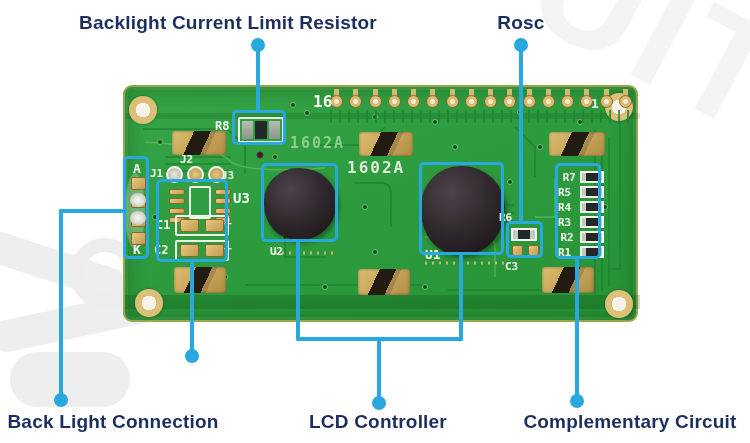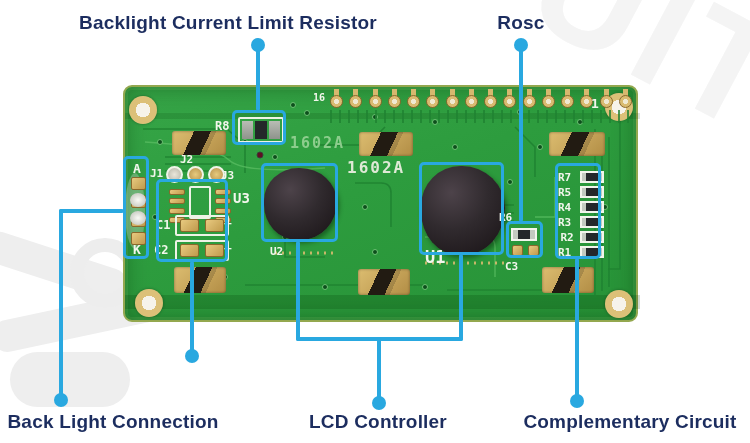--- a/index.html
+++ b/index.html
@@ -147,21 +147,21 @@
         <span class="pin"></span>
         <span class="pin"></span>
         <span class="pin"></span>
         <span class="pin"></span>
         <span class="pin"></span>
         <span class="pin"></span>
         <span class="pin"></span>
         <span class="pin"></span>
       </div>
     <div class="buslines" style="left:205px;top:23px;width:302px;height:13px;"></div>
-    <div class="silk" style="left:188px;top:5px;font-size:10px;">16</div>
+    <div class="silk" style="left:188px;top:5px;font-size:16px;">16</div>
     <div class="silk" style="left:466px;top:9px;font-size:13px;">1</div>
 
     <div class="etched" style="left:165px;top:47px;font-size:15px;">1602A</div>
     <div class="silk" style="left:222px;top:71px;font-size:16px;letter-spacing:2px;color:#dfe9d6;">1602A</div>
 
     <div class="jump" style="left:47px;top:44px;width:54px;height:24px;"></div>
     <div class="jump" style="left:234px;top:45px;width:54px;height:24px;"></div>
     <div class="jump" style="left:424px;top:45px;width:56px;height:24px;"></div>
     <div class="jump" style="left:49px;top:180px;width:52px;height:26px;"></div>
     <div class="jump" style="left:233px;top:182px;width:52px;height:26px;"></div>
@@ -218,29 +218,29 @@
     <div class="silk" style="left:29px;top:156px;font-size:12px;">C2</div>
     <div class="fp" style="left:50px;top:153px;width:54px;height:21px;">
       <span class="pad" style="left:3px;top:2px;width:19px;height:13px;"></span>
       <span class="pad" style="28px;left:28px;top:2px;width:19px;height:13px;"></span>
     </div>
     <div class="silk" style="left:99px;top:154px;font-size:13px;">+</div>
 
     <div class="blob" style="left:139px;top:81px;width:73px;height:72px;"></div>
     <div class="silk" style="left:145px;top:158px;font-size:11px;">U2</div>
     <div class="blob" style="left:296px;top:79px;width:84px;height:89px;"></div>
-    <div class="silk" style="left:300px;top:160px;font-size:17px;">U1</div>
+    <div class="silk" style="left:300px;top:160px;font-size:13px;">U1</div>
 
     <div class="silk" style="left:374px;top:124px;font-size:11px;">R6</div>
     <div class="smd" style="left:386px;top:141px;width:26px;height:13px;"></div>
     <span class="pad" style="left:387px;top:158px;width:11px;height:11px;"></span>
     <span class="pad" style="left:403px;top:158px;width:11px;height:11px;"></span>
     <div class="silk" style="left:380px;top:173px;font-size:11px;">C3</div>
 
-    <div class="crow" style="top:83px;">
+    <div class="crow" style="top:83px;text-align:right;">
       <span class="ref">R7</span>
       <span class="smd-r"></span>
       </div>
     <div class="crow" style="top:98px;">
       <span class="ref">R5</span>
       <span class="smd-r"></span>
       </div>
     <div class="crow" style="top:113px;">
       <span class="ref">R4</span>
       <span class="smd-r"></span>

